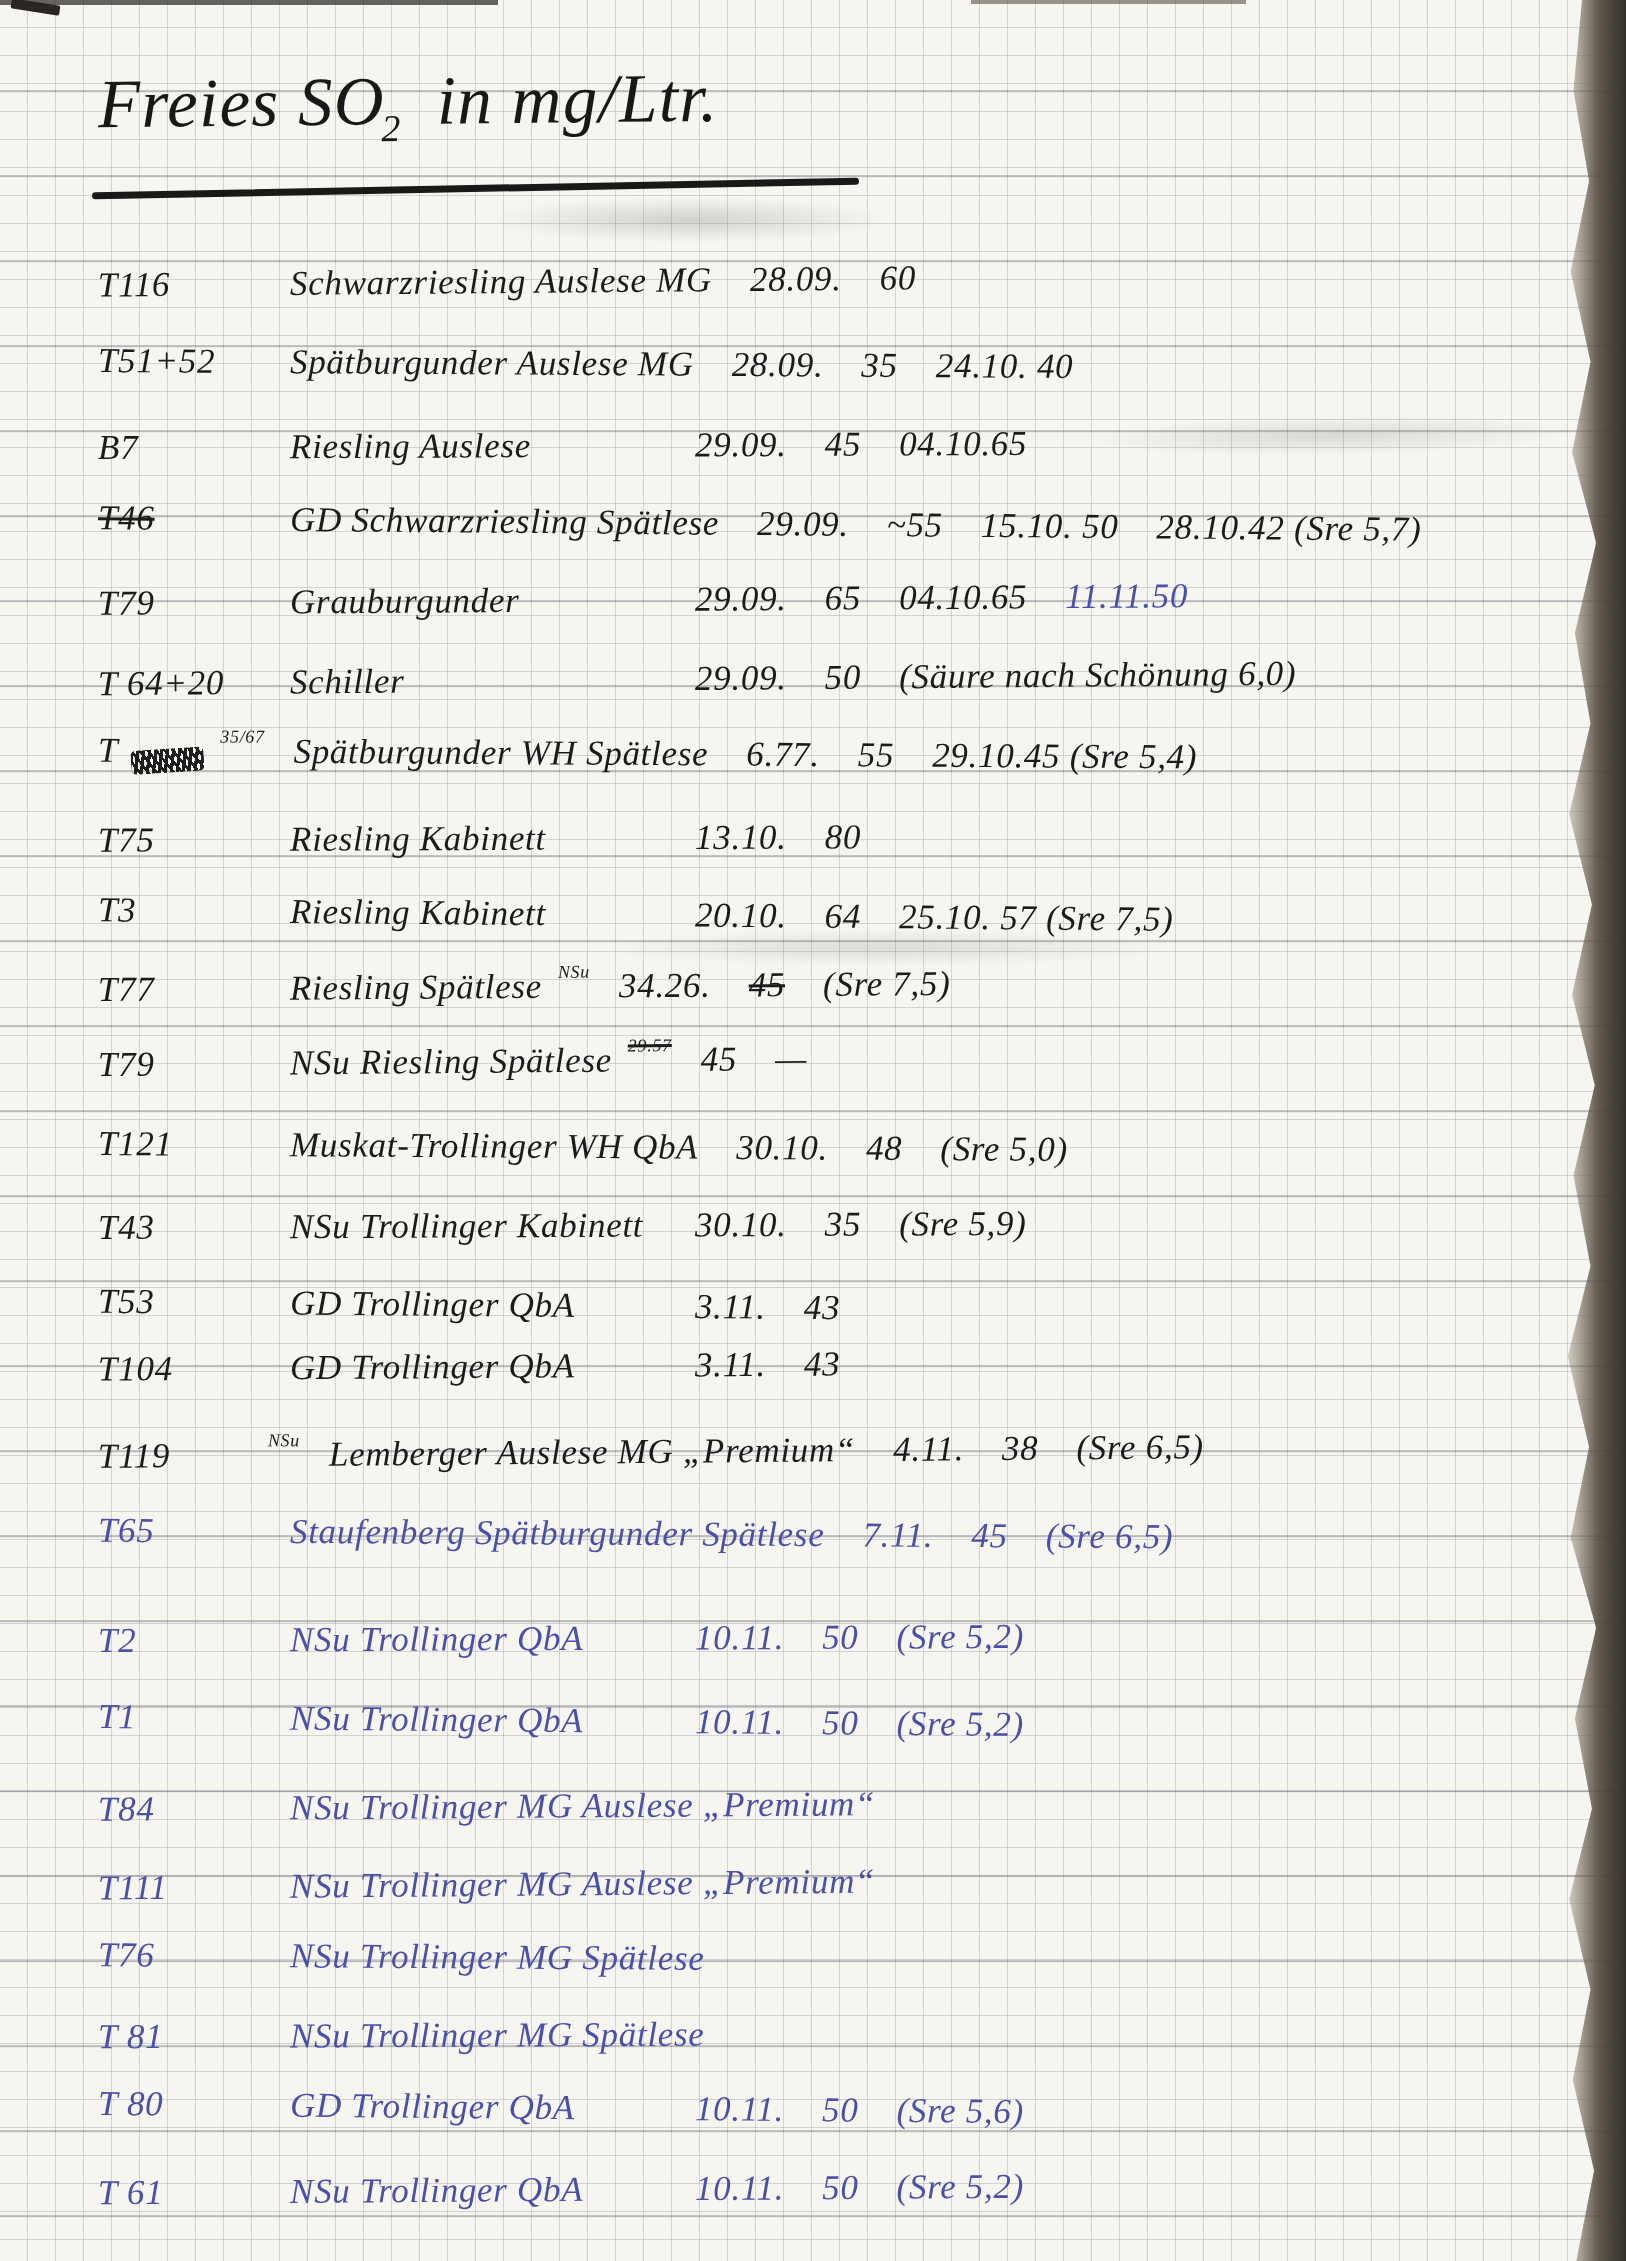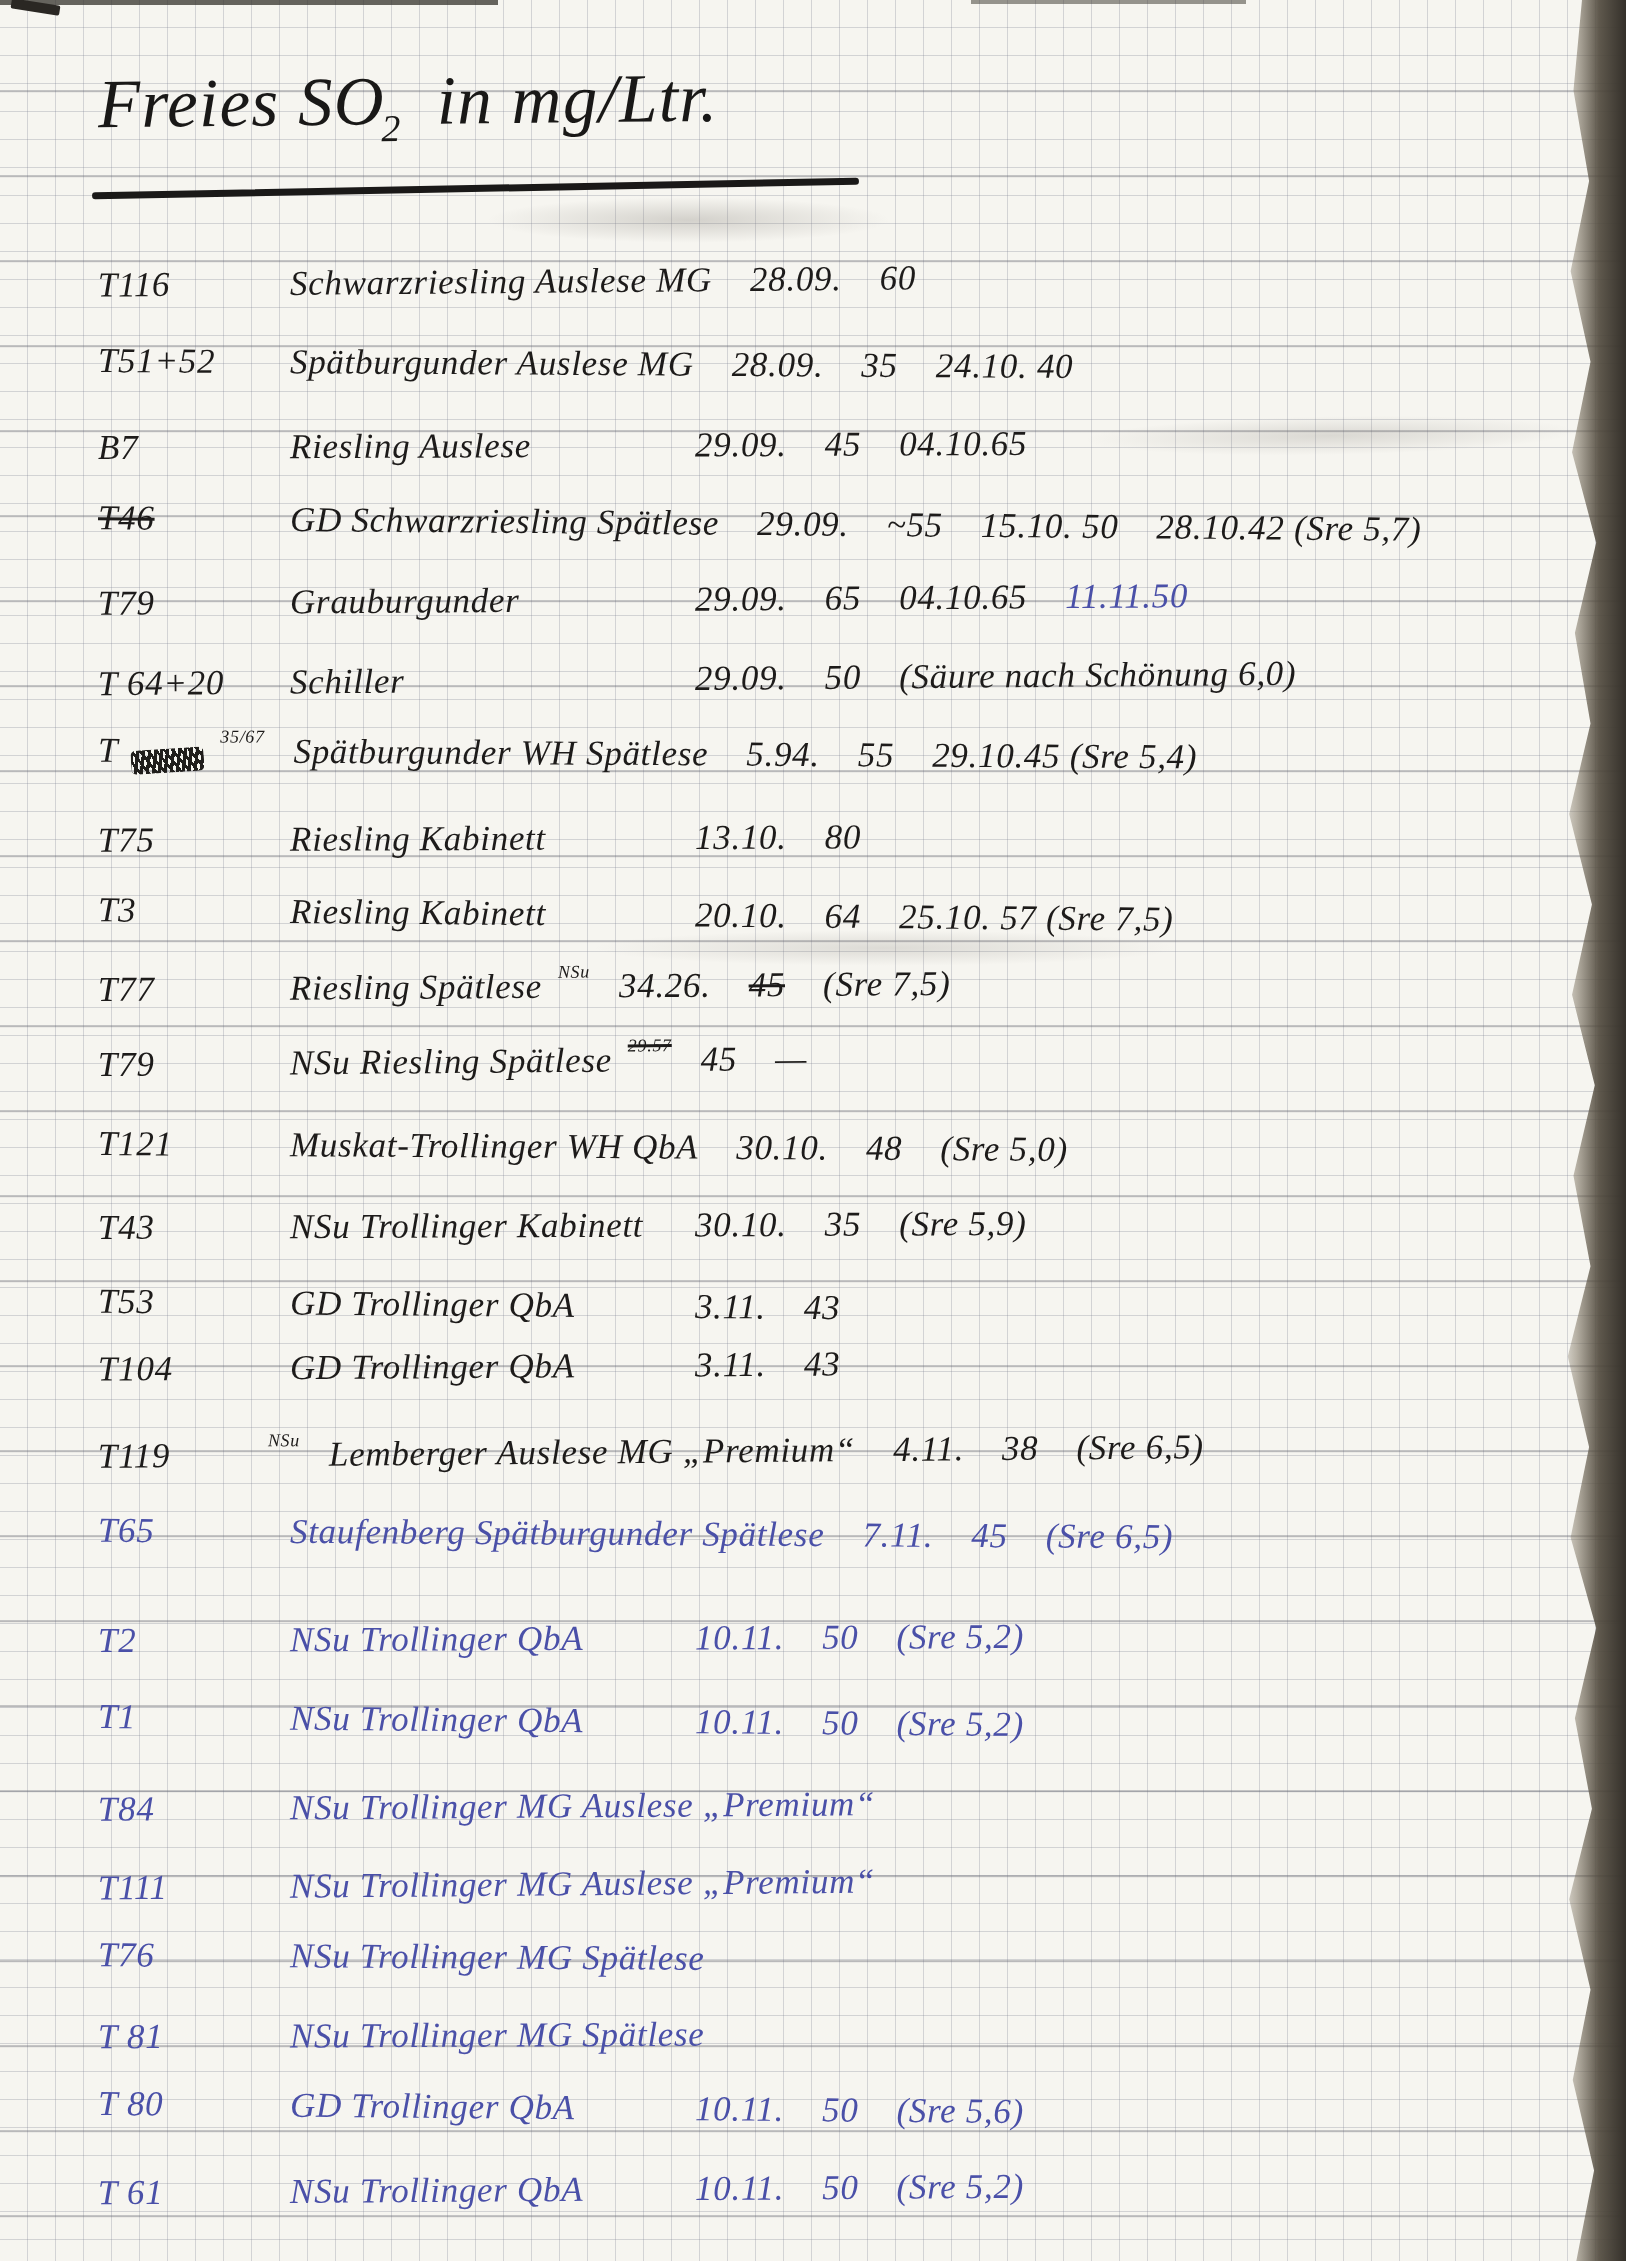--- a/index.html
+++ b/index.html
@@ -115,21 +115,21 @@
       <span class="seg desc">Schiller</span>
       <span class="seg">29.09.</span>
       <span class="seg">50</span>
       <span class="seg">(Säure nach Schönung 6,0)</span>
     </div>
     <div class="row" style="top: 728px; transform: rotate(0.35deg);">
       <span class="seg">T</span>
       <span class="seg scribble"></span>
       <span class="seg sup">35/67</span>
       <span class="seg desc">Spätburgunder WH Spätlese</span>
-      <span class="seg">5.94.</span>
+      <span class="seg">6.77.</span>
       <span class="seg">55</span>
       <span class="seg">29.10.45 (Sre 5,4)</span>
     </div>
     <div class="row" style="top: 813px; transform: rotate(-0.25deg);">
       <span class="seg rid">T75</span>
       <span class="seg desc">Riesling Kabinett</span>
       <span class="seg">13.10.</span>
       <span class="seg">80</span>
     </div>
     <div class="row" style="top: 889px; transform: rotate(0.5deg);">

